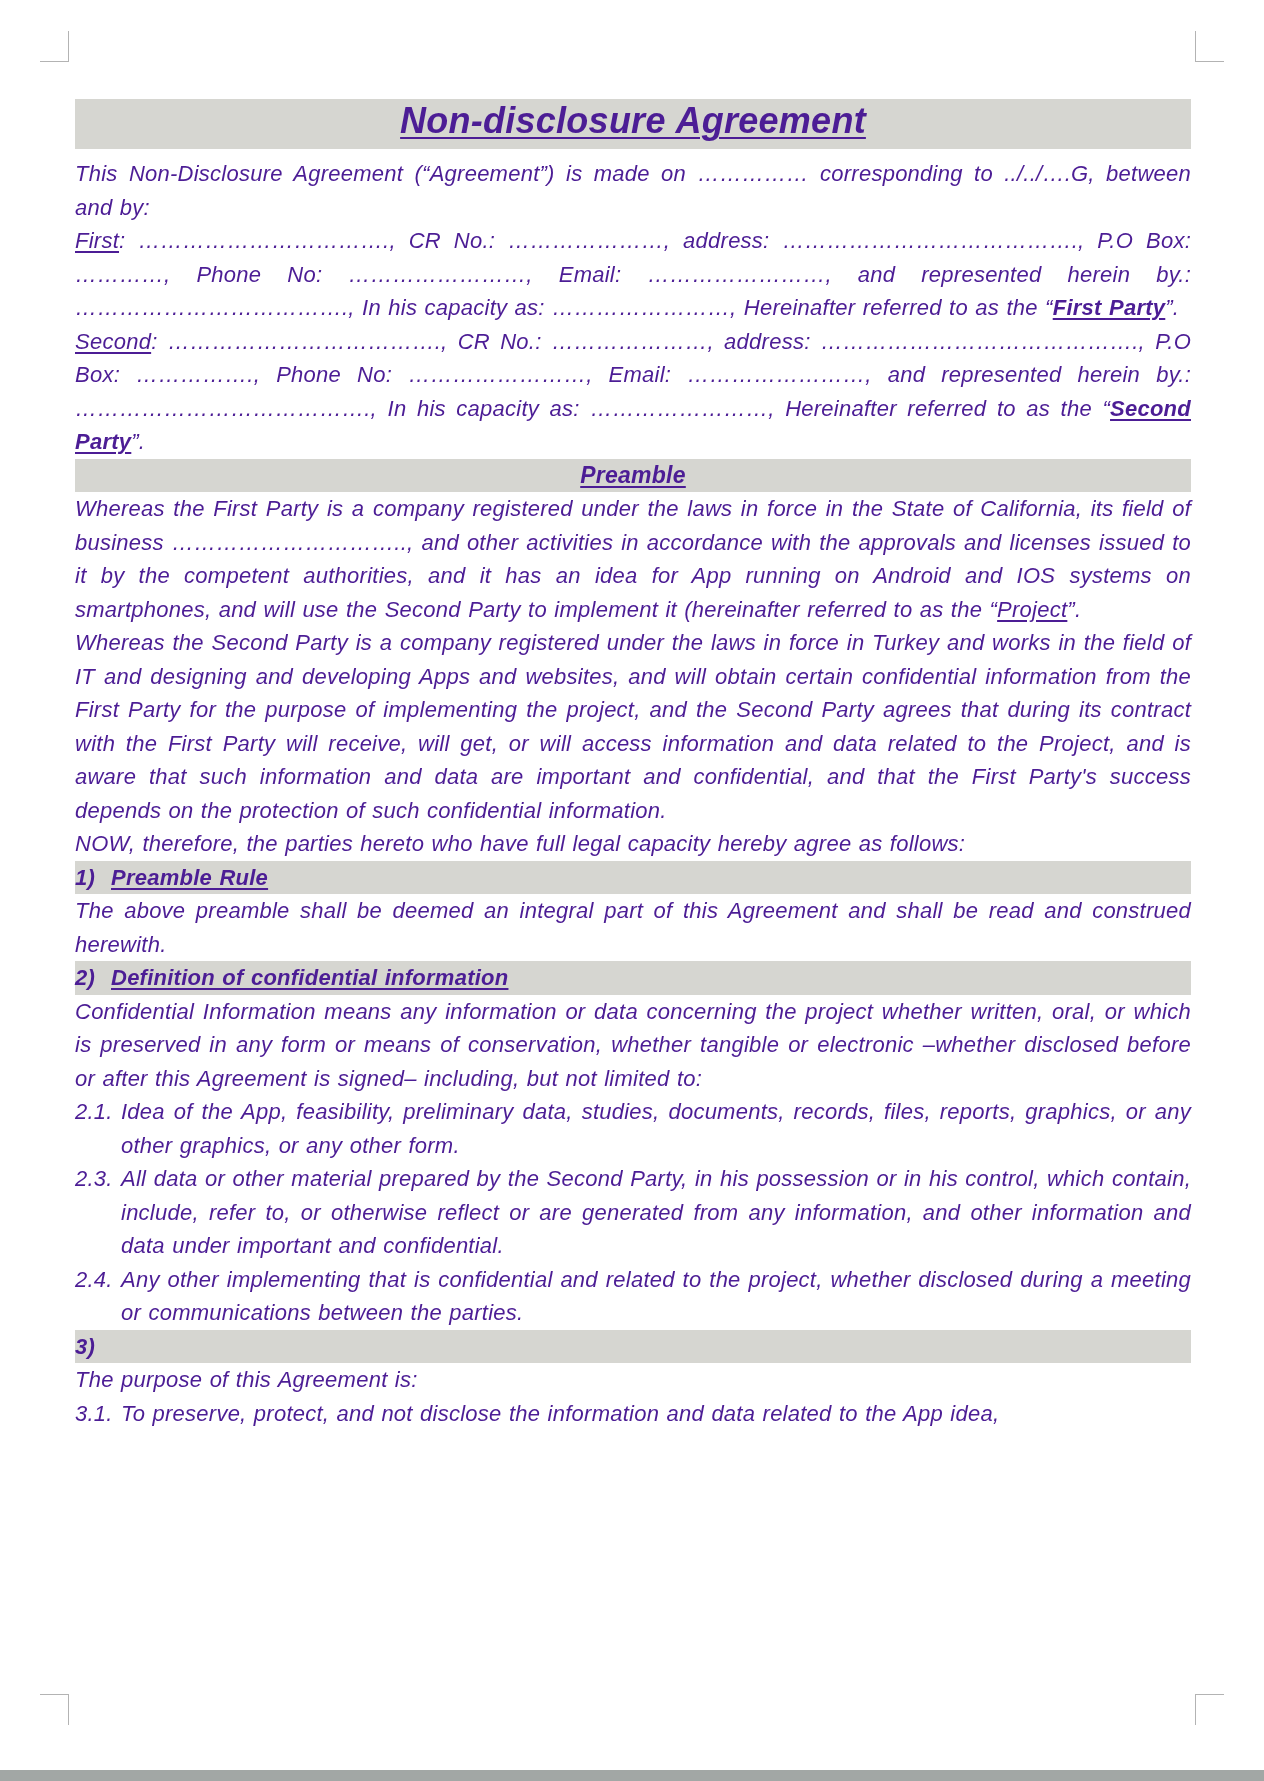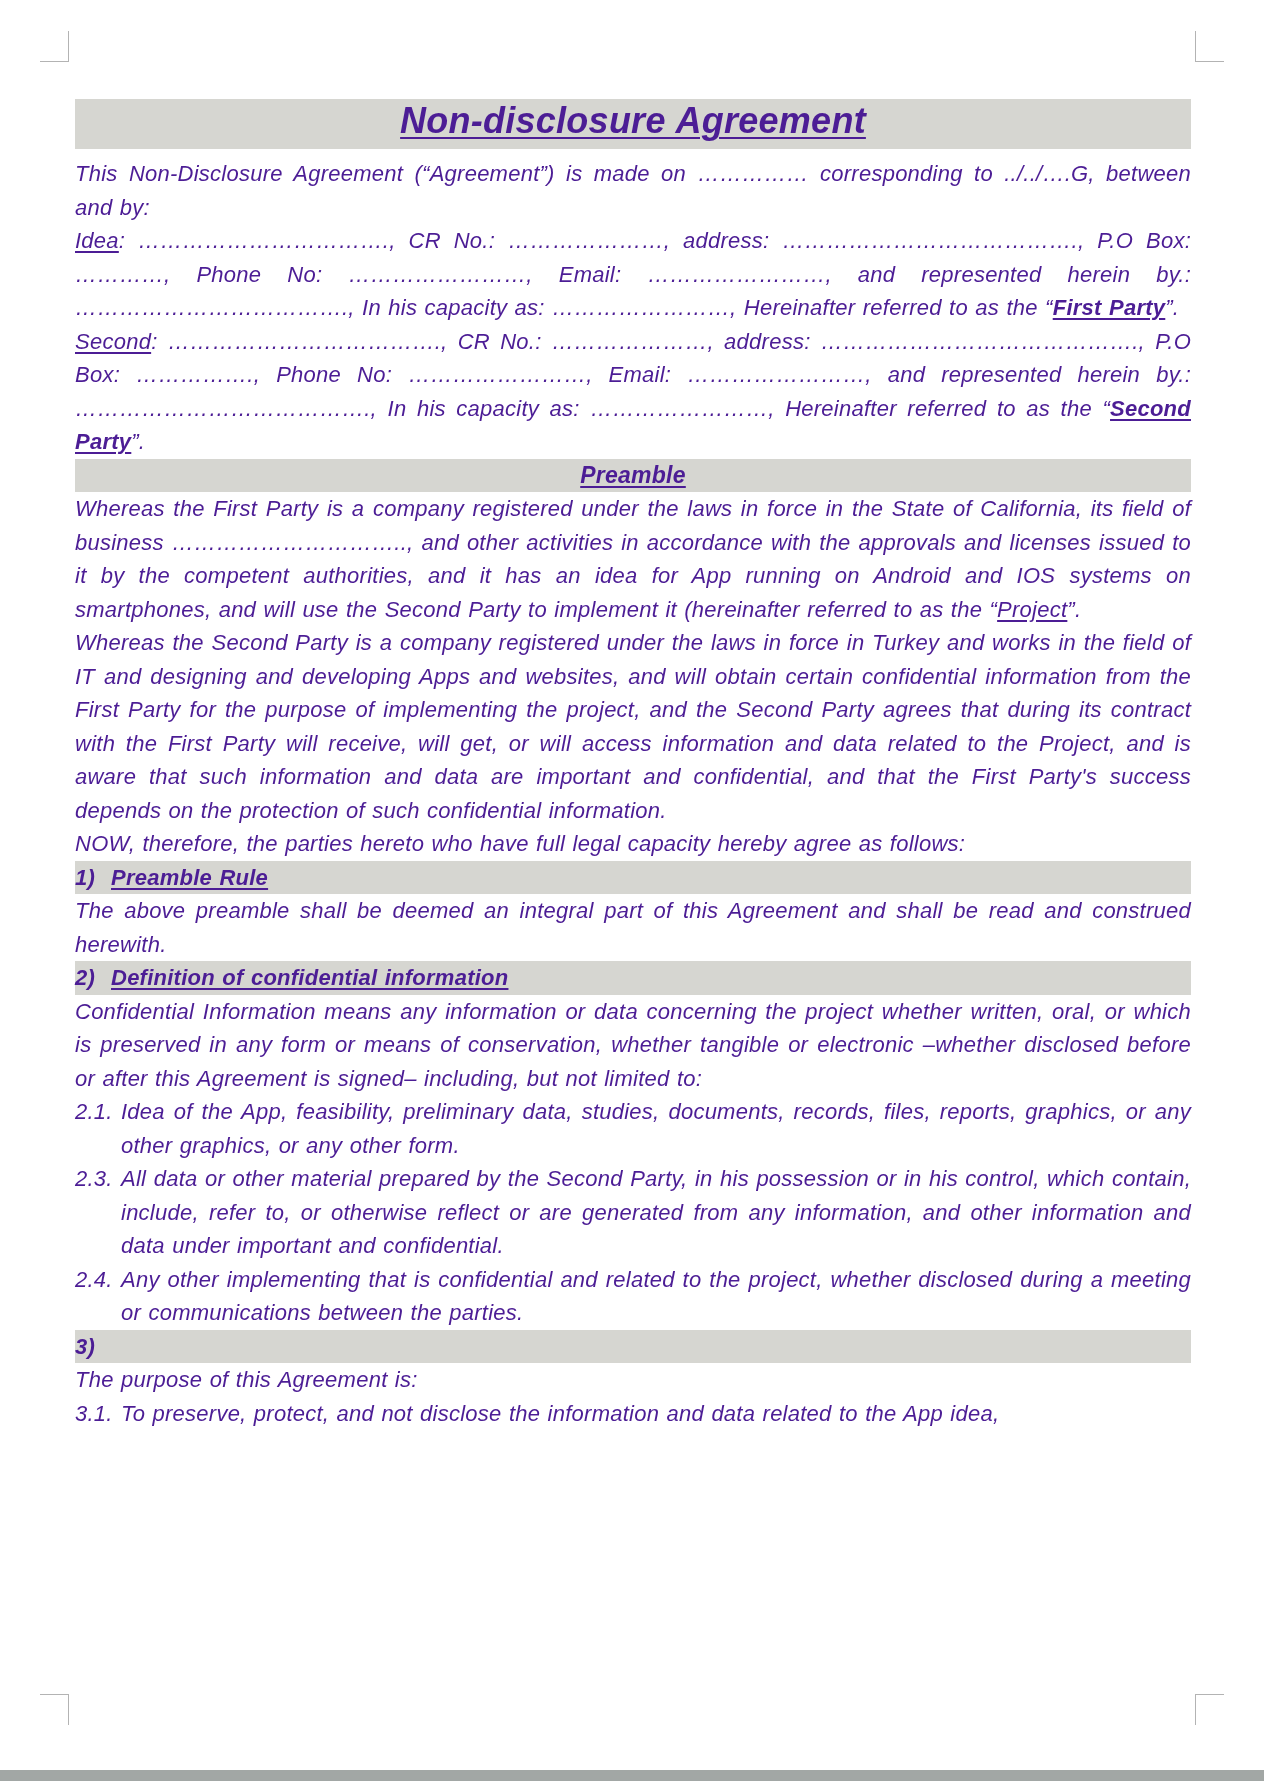--- a/index.html
+++ b/index.html
@@ -135,21 +135,21 @@
   <div class="content">
 
     <div class="title-band">
       <span class="title-text">Non-disclosure Agreement</span>
     </div>
 
     <p class="para just">
       <span>This Non-Disclosure Agreement (“Agreement”) is made on …………… corresponding to ../../….G, between and by:</span>
     </p>
 
-    <p class="para just"><span class="u">Idea</span><span>: ……………………………., CR No.: …………………, address: …………………………………., P.O Box: …………, Phone No: ……………………, Email: ……………………, and represented herein by.: ………………………………., In his capacity as: ……………………, Hereinafter referred to as the “</span><span class="bu">First Party</span><span>”.</span></p>
+    <p class="para just"><span class="u">First</span><span>: ……………………………., CR No.: …………………, address: …………………………………., P.O Box: …………, Phone No: ……………………, Email: ……………………, and represented herein by.: ………………………………., In his capacity as: ……………………, Hereinafter referred to as the “</span><span class="bu">First Party</span><span>”.</span></p>
 
     <p class="para just"><span class="u">Second</span><span>: ………………………………., CR No.: …………………, address: ……………………………………., P.O Box: ……………., Phone No: ……………………, Email: ……………………, and represented herein by.: …………………………………., In his capacity as: ……………………, Hereinafter referred to as the “</span><span class="bu">Second Party</span><span>”.</span></p>
 
     <div class="band center preamble-band">
       <span class="bu">Preamble</span>
     </div>
 
     <p class="para just"><span>Whereas the First Party is a company registered under the laws in force in the State of California, its field of business ………………………….., and other activities in accordance with the approvals and licenses issued to it by the competent authorities, and it has an idea for App running on Android and IOS systems on smartphones, and will use the Second Party to implement it (hereinafter referred to as the “</span><span class="u">Project</span><span>”.</span></p>
 
     <p class="para just"><span>Whereas the Second Party is a company registered under the laws in force in Turkey and works in the field of IT and designing and developing Apps and websites, and will obtain certain confidential information from the First Party for the purpose of implementing the project, and the Second Party agrees that during its contract with the First Party will receive, will get, or will access information and data related to the Project, and is aware that such information and data are important and confidential, and that the First Party's success depends on the protection of such confidential information.</span></p>

